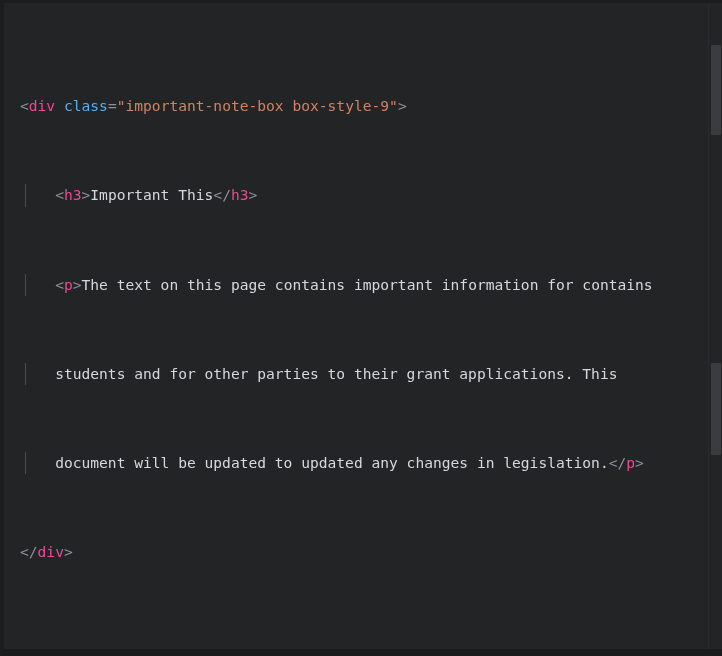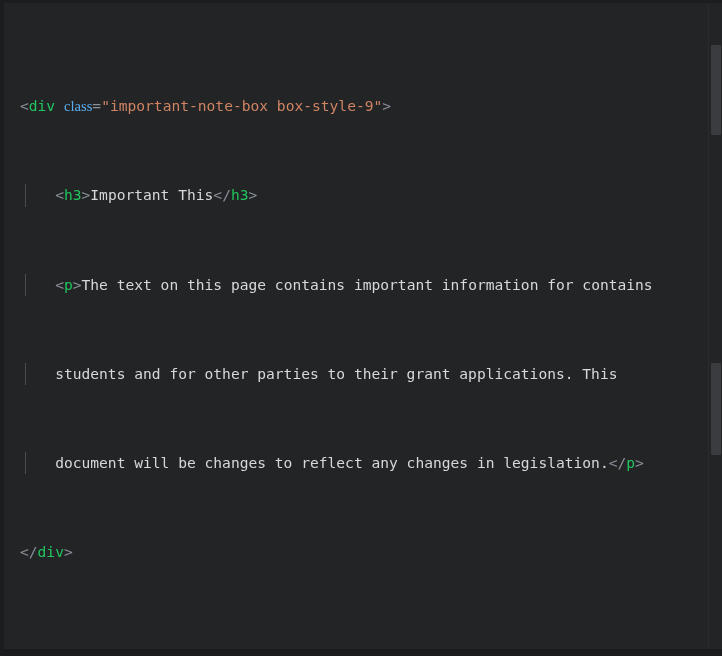--- a/index.html
+++ b/index.html
@@ -51,22 +51,22 @@
     position: absolute;
     left: 5px;
     top: 0;
     bottom: 0;
     width: 1px;
     background: #4b4d50;
   }
 
   
   .punct    { color: #8a9199; }      
-  .tag      { color: #22c55e; }      
-  .attr     { color: #5aaef0; font-family: Liberation Serif, serif; }      
+  .tag      { color: #ec4899; }      
+  .attr     { color: #5aaef0; }      
   .str      { color: #d08463; }      
   .txt      { color: #d6d9dc; }      
 
   
   .scroll-track {
     position: absolute;
     top: 0;
     right: 0;
     width: 13px;
     height: 100%;
@@ -99,21 +99,21 @@
 
     
     <div class="line"><span class="punct">&lt;</span><span class="tag">div</span><span class="txt"> </span><span class="attr">class</span><span class="punct">=</span><span class="str">"</span><span class="str">important-note-box box-style-9</span><span class="str">"</span><span class="punct">&gt;</span></div>
 
     <div class="line indented">    <span class="punct">&lt;</span><span class="tag">h3</span><span class="punct">&gt;</span><span class="txt">Important This</span><span class="punct">&lt;/</span><span class="tag">h3</span><span class="punct">&gt;</span></div>
 
     <div class="line indented">    <span class="punct">&lt;</span><span class="tag">p</span><span class="punct">&gt;</span><span class="txt">The text on this page contains important information for contains</span></div>
 
     <div class="line indented">    <span class="txt">students and for other parties to their grant applications. This</span></div>
 
-    <div class="line indented">    <span class="txt">document will be changes to reflect any changes in legislation.</span><span class="punct">&lt;/</span><span class="tag">p</span><span class="punct">&gt;</span></div>
+    <div class="line indented">    <span class="txt">document will be updated to updated any changes in legislation.</span><span class="punct">&lt;/</span><span class="tag">p</span><span class="punct">&gt;</span></div>
 
     <div class="line"><span class="punct">&lt;/</span><span class="tag">div</span><span class="punct">&gt;</span></div>
 
     <div class="line blank"> </div>
     
 
     
     
 
     

